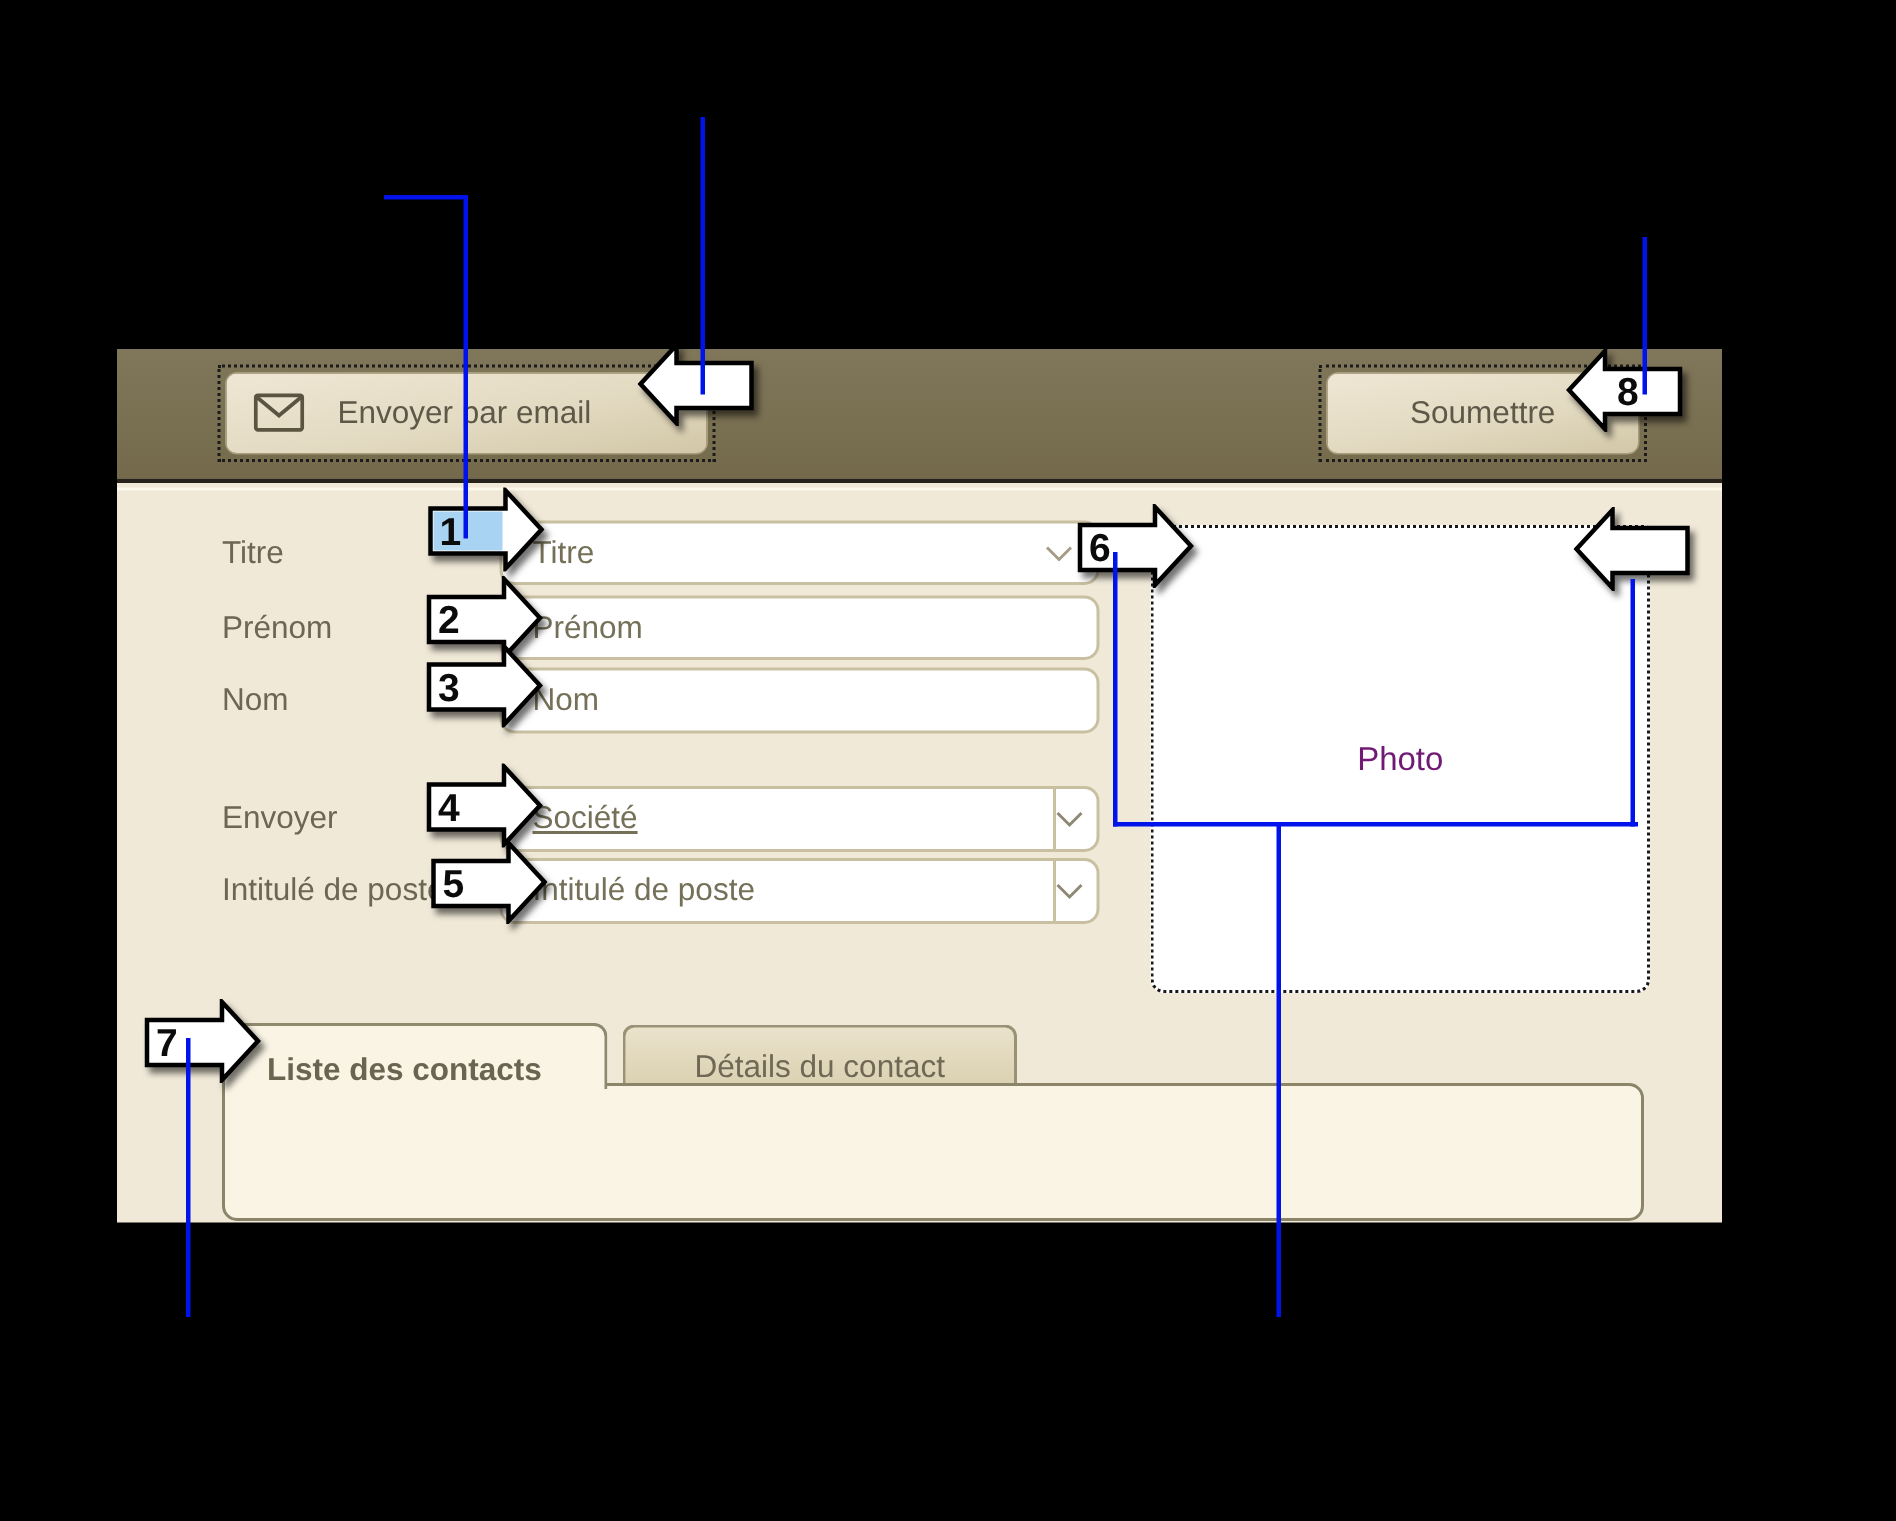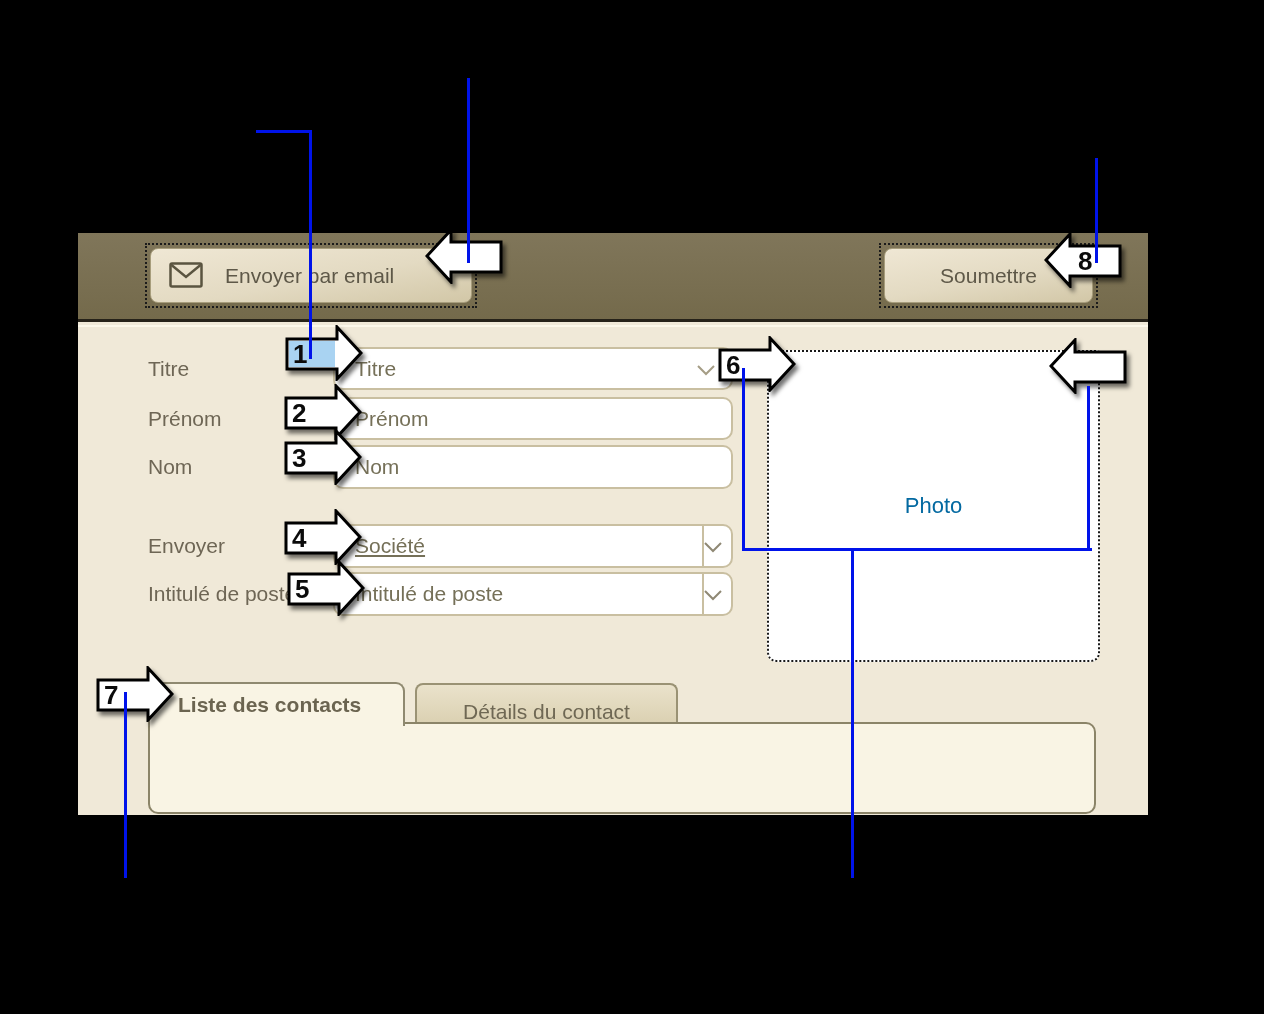--- a/index.html
+++ b/index.html
@@ -36,26 +36,26 @@
           display:flex;align-items:center;overflow:hidden;white-space:nowrap;}
   .field{position:absolute;left:255px;width:400px;background:#fff;border:2px solid var(--border);
          border-radius:10px;display:flex;align-items:center;padding-left:20px;
          color:#757058;font-size:21px;}
   .sep{position:absolute;top:0;bottom:0;left:367px;width:2px;background:var(--border);}
   .chev{position:absolute;right:9px;top:50%;transform:translateY(-50%);}
 
   
   #photo{position:absolute;left:689px;top:117px;width:333px;height:312px;background:#fff;
          border:2px dotted #181818;border-radius:3px 3px 9px 9px;
-         display:flex;align-items:center;justify-content:center;color:#0369a1;font-size:22px;}
+         display:flex;align-items:center;justify-content:center;color:#701a75;font-size:22px;}
 
   
   #tab-active{position:absolute;left:70px;top:449px;width:257px;height:44px;background:var(--panel);
         border:2px solid #8f8970;border-bottom:none;border-radius:9px 9px 0 0;z-index:3;
-        display:flex;align-items:center;padding-left:28px;font-weight:bold;color:#6b6450;font-size:21px;}
+        display:flex;align-items:flex-end;padding-left:28px;font-weight:bold;color:#6b6450;font-size:21px;}
   #tab-inactive{position:absolute;left:337px;top:450px;width:263px;height:55px;
         background:linear-gradient(#eae2cb,#d5caa8);border:2px solid #9a9274;border-bottom:none;
         border-radius:8px 8px 0 0;z-index:1;display:flex;align-items:center;justify-content:center;
         color:#6f6854;font-size:21px;}
   #tab-panel{position:absolute;left:70px;top:489px;width:948px;height:92px;background:var(--panel);
         border:2px solid #8b8468;border-radius:0 10px 10px 10px;z-index:2;}
 
   
   #ann{position:absolute;left:0;top:0;width:1264px;height:1014px;pointer-events:none;z-index:10;}
   .arrow{position:absolute;width:78px;height:56px;filter:drop-shadow(3px 4px 2px rgba(0,0,0,0.55));}

